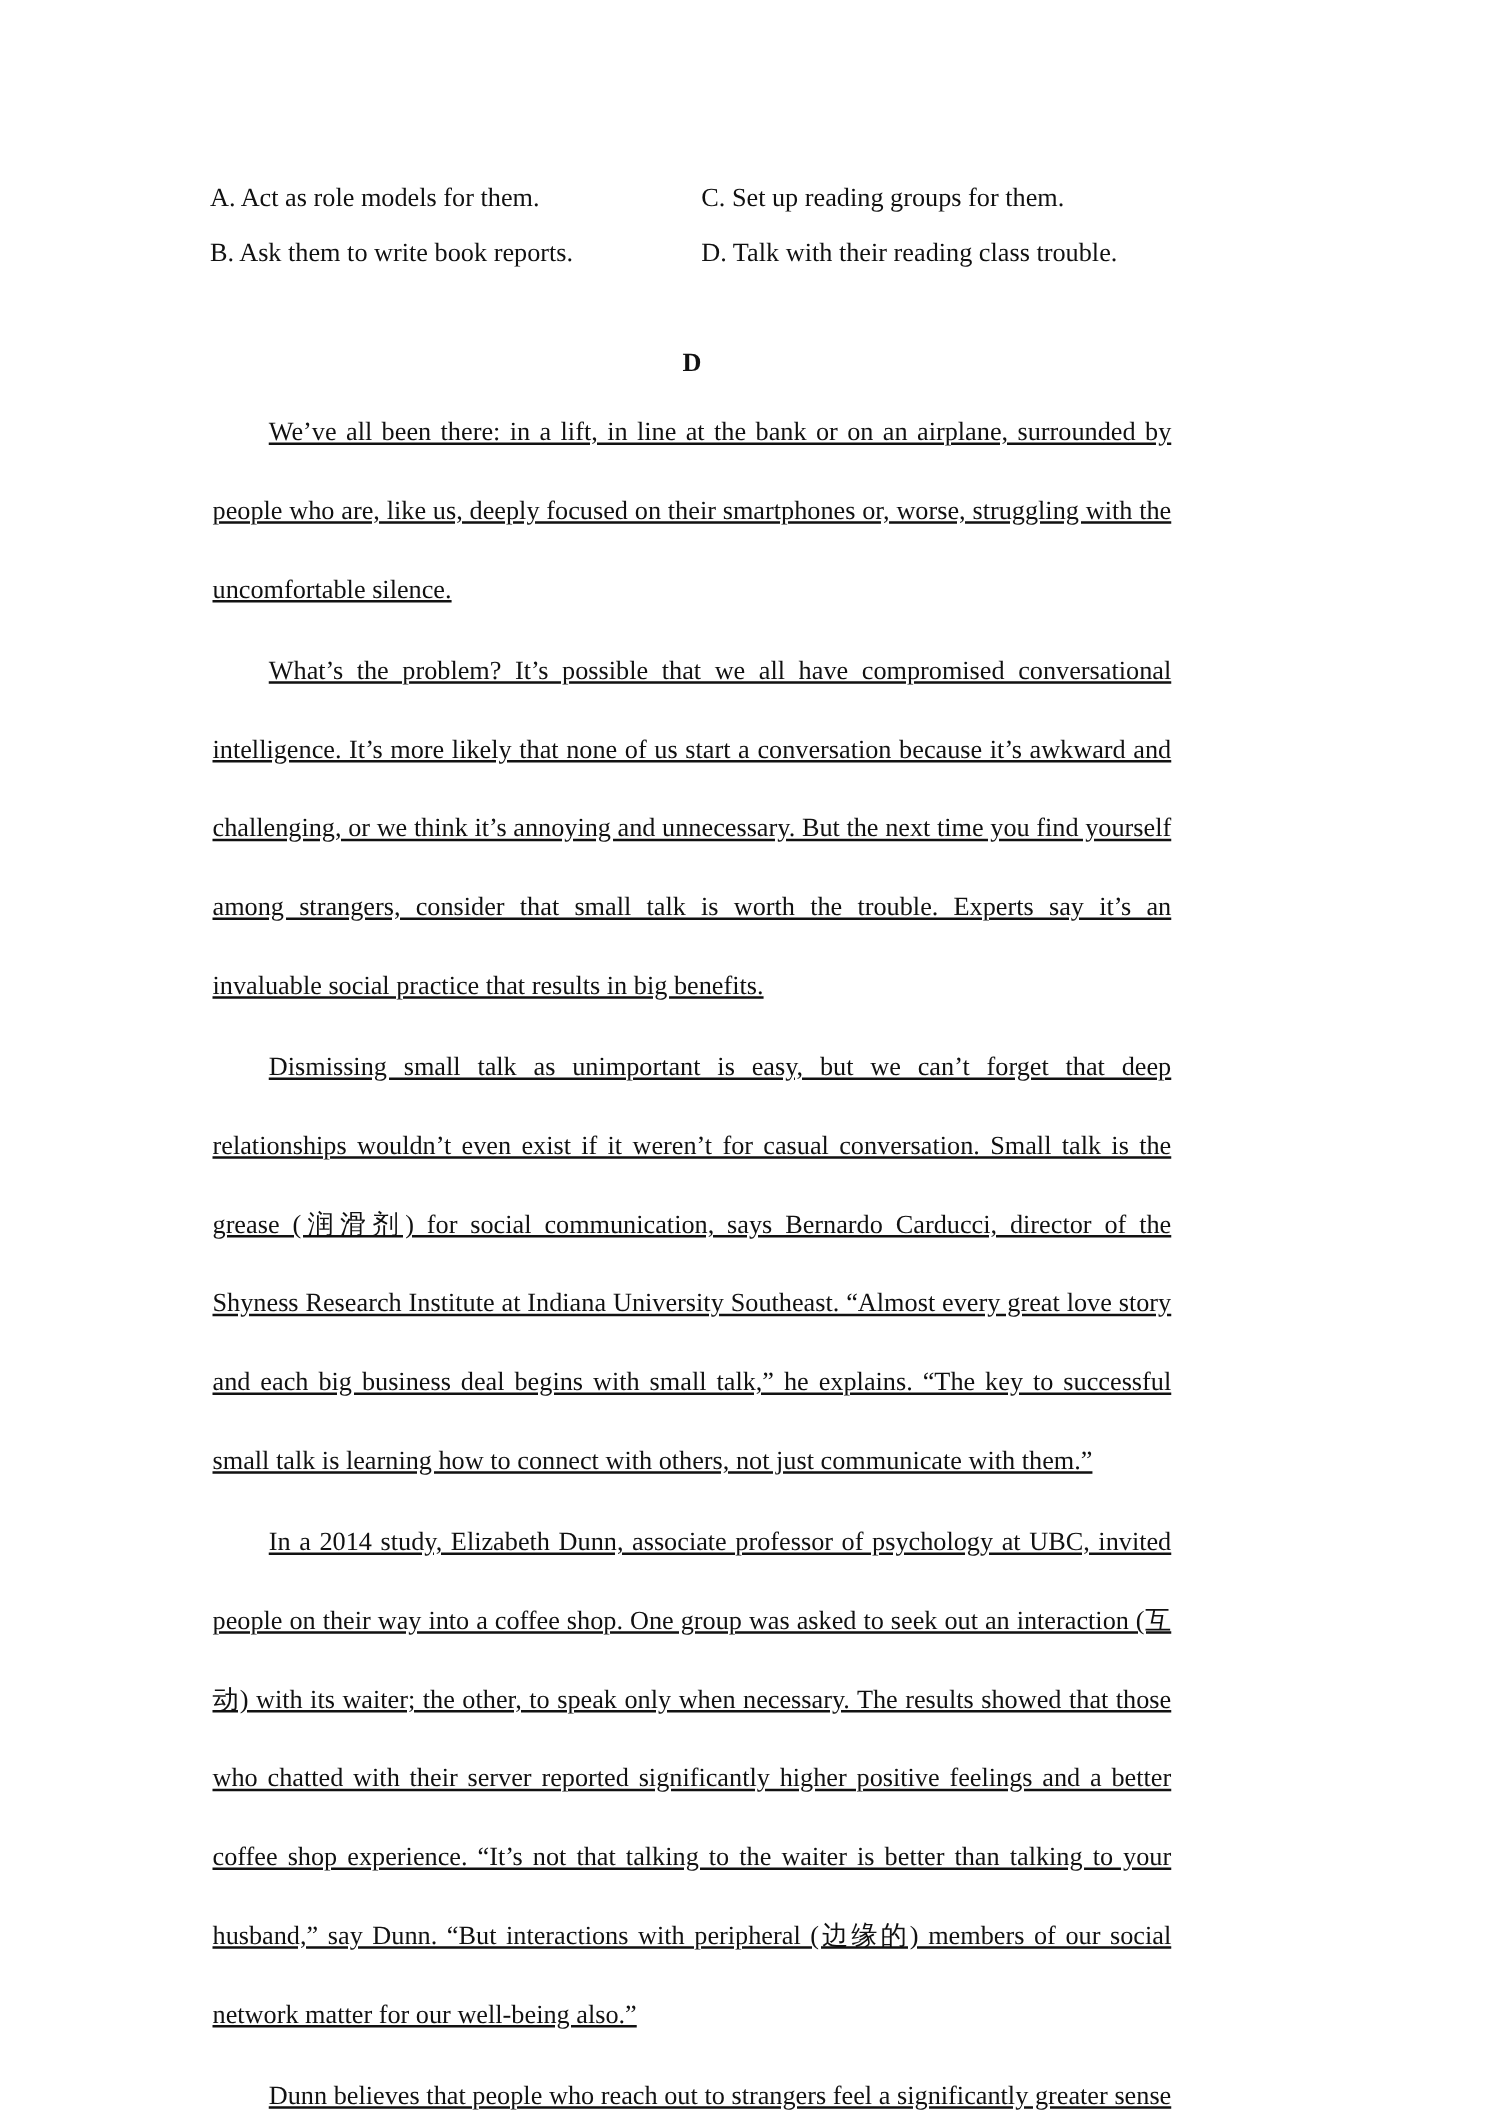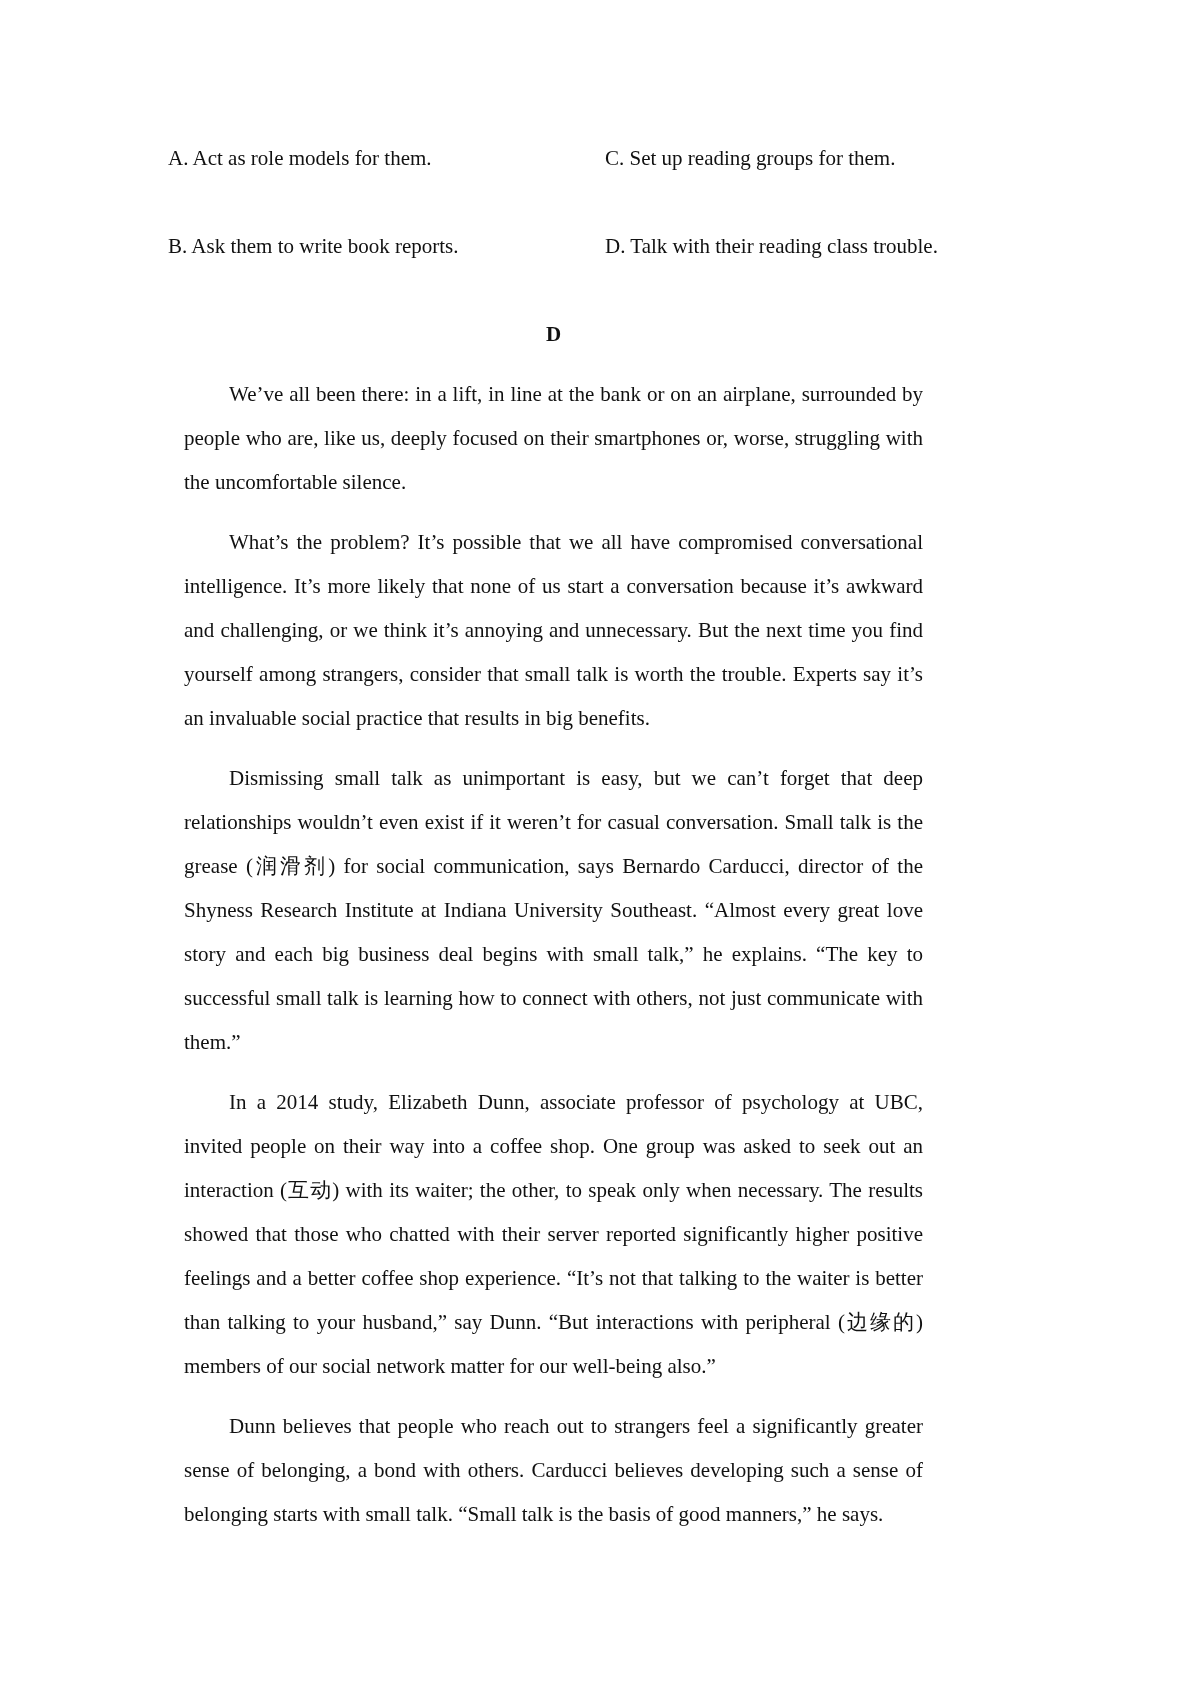--- a/index.html
+++ b/index.html
@@ -1,22 +1,22 @@
 <!DOCTYPE html>
 <html><head>
 <meta charset="utf-8">
 <style>
   html, body { margin: 0; padding: 0; background: #ffffff; }
   body { width: 1200px; height: 1700px; position: relative; overflow: hidden;
          font-family: "Liberation Serif", "DejaVu Serif", serif; color: #111; }
   .page { position: absolute; left: 168px; top: 138px; width: 771px; font-size: 21px; }
-  .options { display: grid; grid-template-columns: 393px 378px; row-gap: 0; gap: 44px; }
+  .options { display: grid; grid-template-columns: 393px 378px; row-gap: 0; }
   .opt { height: 44px; line-height: 40px; white-space: nowrap; }
   .section-title { text-align: center; font-weight: bold; margin-top: 42px; line-height: 44px; height: 44px; }
-  .para { text-align: justify; text-indent: 45px; line-height: 44px; margin: 16px; }
+  .para { text-align: justify; text-indent: 45px; line-height: 63px; margin: 2px; text-decoration: underline; }
 </style>
 </head>
 <body>
 
 <div class="page">
   <div class="options">
     <div class="opt">A. Act as role models for them.</div>
     <div class="opt">C. Set up reading groups for them.</div>
     <div class="opt">B. Ask them to write book reports.</div>
     <div class="opt">D. Talk with their reading class trouble.</div>

